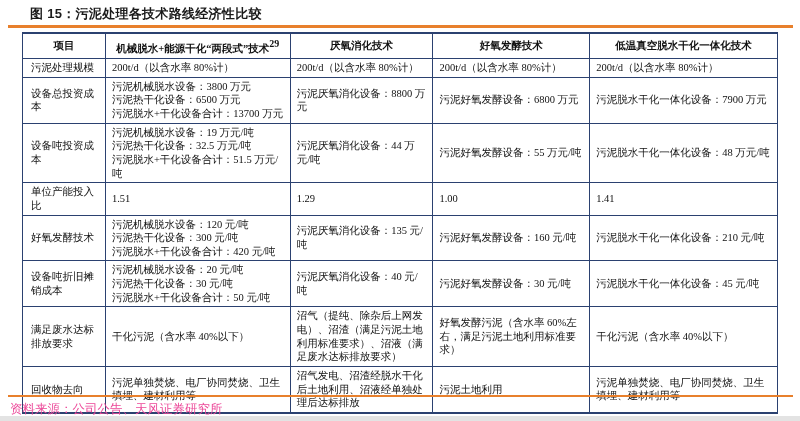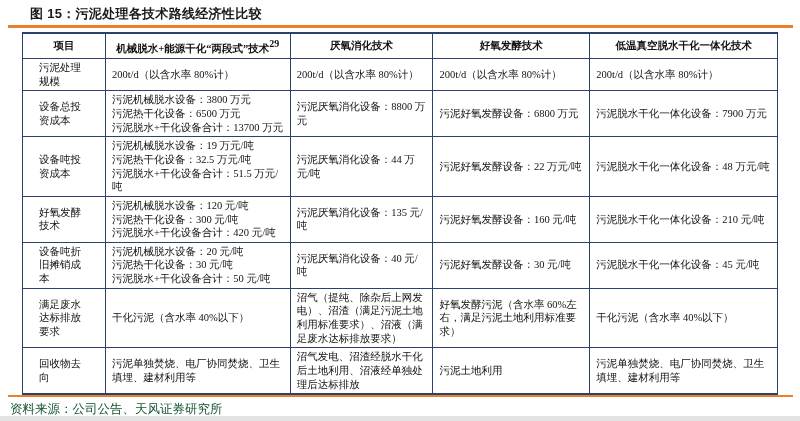--- a/index.html
+++ b/index.html
@@ -7,25 +7,25 @@
         font-family:"Liberation Serif","DejaVu Serif",serif;}
   .fig-title{position:absolute;left:10px;top:5px;font-family:"Liberation Sans","DejaVu Sans",sans-serif;
         font-weight:bold;font-size:13px;color:#1a1a1a;letter-spacing:.3px;margin-left:20px;}
   .title-rule{position:absolute;left:8px;top:25px;width:785px;height:3px;background:#E8802C;}
   .cmp-table{position:absolute;left:22px;top:32px;width:756px;border-collapse:collapse;
         font-size:10.5px;color:#111;line-height:1.3;
         border-top:2px solid #2B4170;border-bottom:2px solid #2B4170;}
   .cmp-table th,.cmp-table td{border:1px solid #2B4170;vertical-align:middle;
         padding:2px 6px;white-space:pre-line;}
   .cmp-table th{font-weight:bold;text-align:center;padding:3px 5px;}
-  .cmp-table td.lbl{padding:2px 16px;}
+  .cmp-table td.lbl{padding:2px 8px;}
   .cmp-table sup{font-size:10px;}
   .bottom-rule{position:absolute;left:8px;top:395px;width:785px;height:2px;background:#E8802C;}
   .source-note{position:absolute;left:10px;top:401px;font-family:"Liberation Sans","DejaVu Sans",sans-serif;
-        font-size:12.5px;color:#14532d;}
+        font-size:12.5px;color:#ec4899;}
   .page-edge{position:absolute;left:0;top:416px;width:800px;height:5px;background:#e3e3e3;}
 </style>
 </head>
 <body>
 
 <div class="page">
   <div class="fig-title">图 15：污泥处理各技术路线经济性比较</div>
   <div class="title-rule"></div>
 
   <table class="cmp-table">
@@ -61,22 +61,29 @@
         <td>污泥厌氧消化设备：8800 万元</td>
         <td>污泥好氧发酵设备：6800 万元</td>
         <td>污泥脱水干化一体化设备：7900 万元</td>
       </tr>
       <tr>
         <td class="lbl">设备吨投资成本</td>
         <td>污泥机械脱水设备：19 万元/吨
 污泥热干化设备：32.5 万元/吨
 污泥脱水+干化设备合计：51.5 万元/吨</td>
         <td>污泥厌氧消化设备：44 万元/吨</td>
-        <td>污泥好氧发酵设备：22 万元/吨</td>
+        <td>污泥好氧发酵设备：55 万元/吨</td>
         <td>污泥脱水干化一体化设备：48 万元/吨</td>
+      </tr>
+      <tr>
+        <td class="lbl">单位产能投入比</td>
+        <td>1.51</td>
+        <td>1.29</td>
+        <td>1.00</td>
+        <td>1.41</td>
       </tr>
       <tr>
         <td class="lbl">好氧发酵技术</td>
         <td>污泥机械脱水设备：120 元/吨
 污泥热干化设备：300 元/吨
 污泥脱水+干化设备合计：420 元/吨</td>
         <td>污泥厌氧消化设备：135 元/吨</td>
         <td>污泥好氧发酵设备：160 元/吨</td>
         <td>污泥脱水干化一体化设备：210 元/吨</td>
       </tr>

